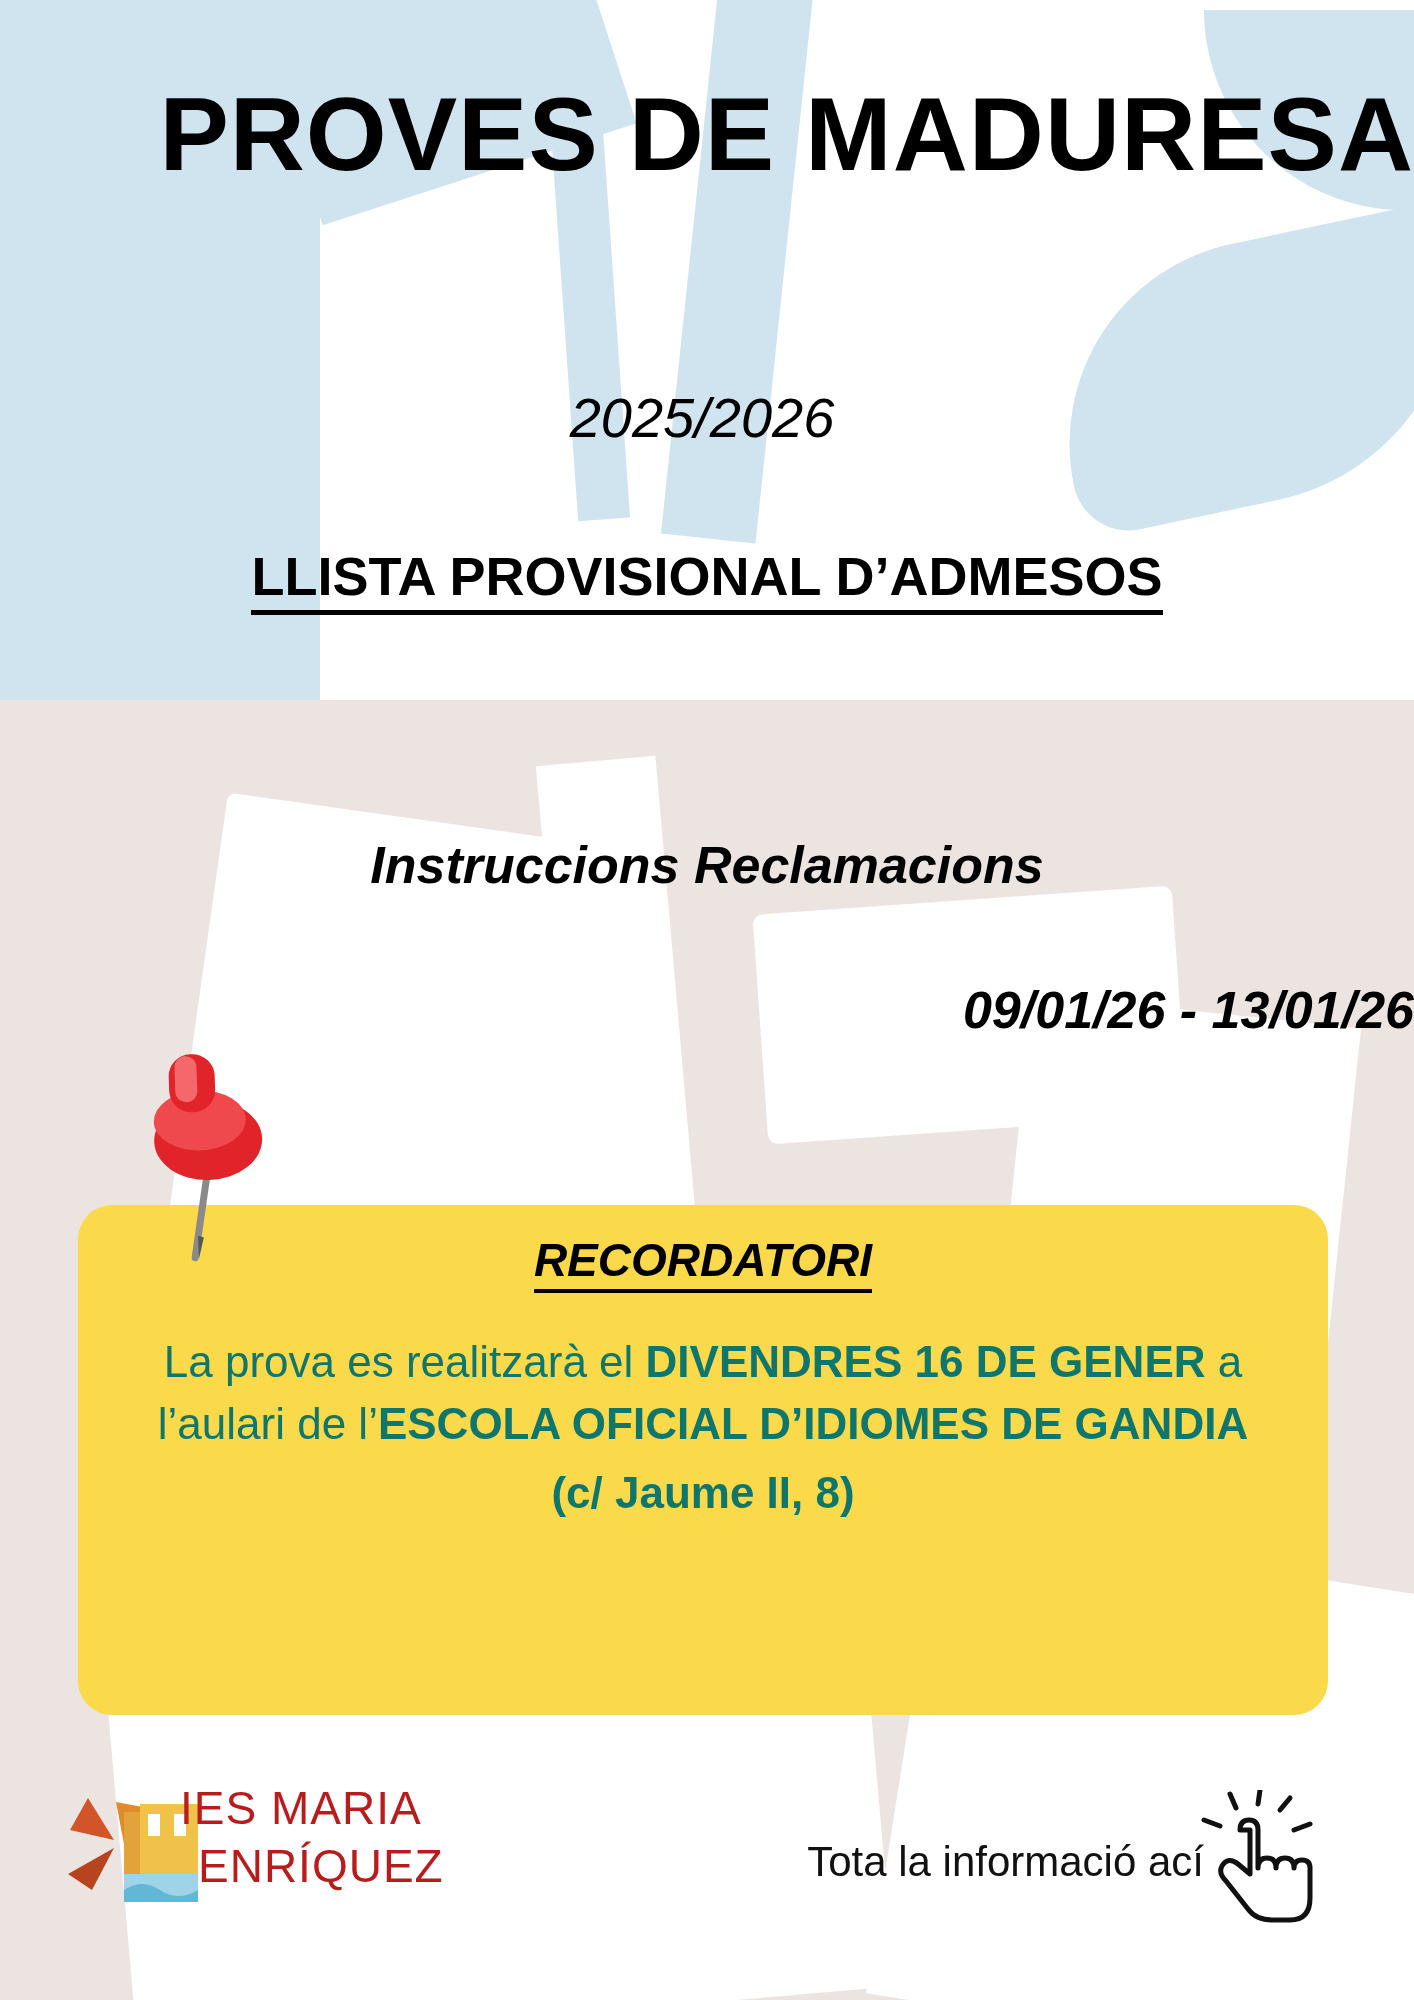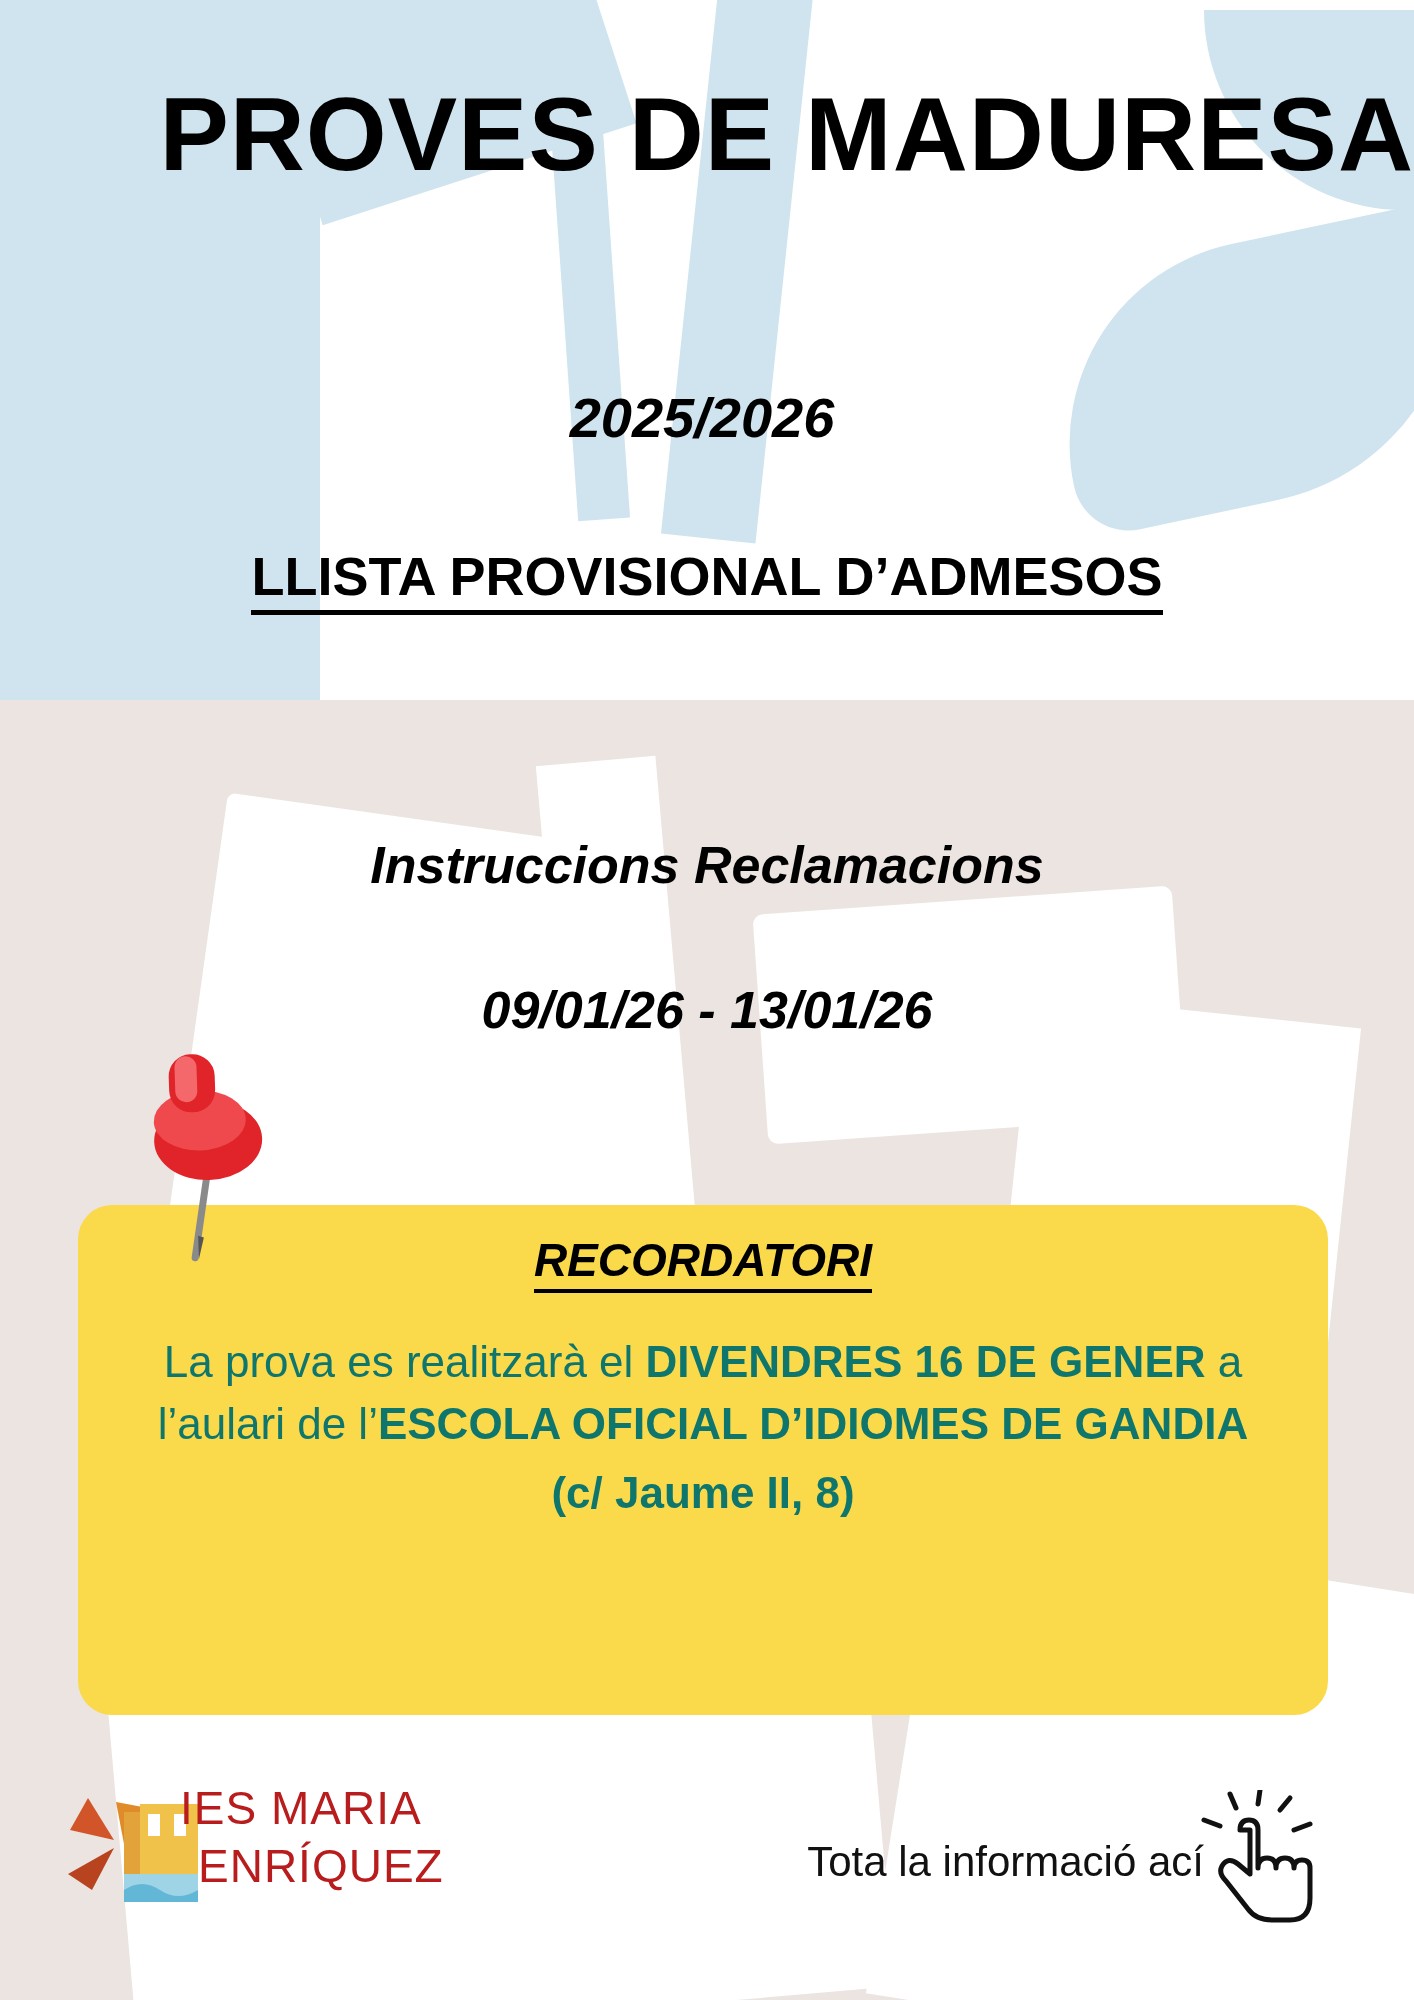--- a/index.html
+++ b/index.html
@@ -168,21 +168,21 @@
     color: #000;
   }
   .subtitle-year {
     position: absolute;
     top: 385px;
     left: 0;
     width: 1404px;
     text-align: center;
     font-size: 56px;
     font-style: italic;
-    font-weight: bold;
+    font-weight: normal;
     color: #000;
   }
   .headline {
     position: absolute;
     top: 545px;
     left: 0;
     width: 1414px;
     text-align: center;
     font-size: 54px;
     font-weight: bold;
@@ -202,21 +202,21 @@
     font-size: 52px;
     font-weight: bold;
     font-style: italic;
     color: #000;
   }
   .instr-dates {
     position: absolute;
     top: 980px;
     left: 0;
     width: 1414px;
-    text-align: center;
+    text-align: right;
     font-size: 52px;
     font-weight: bold;
     font-style: italic;
     color: #000;
   }
 
   
   .reminder {
     position: absolute;
     left: 78px;

